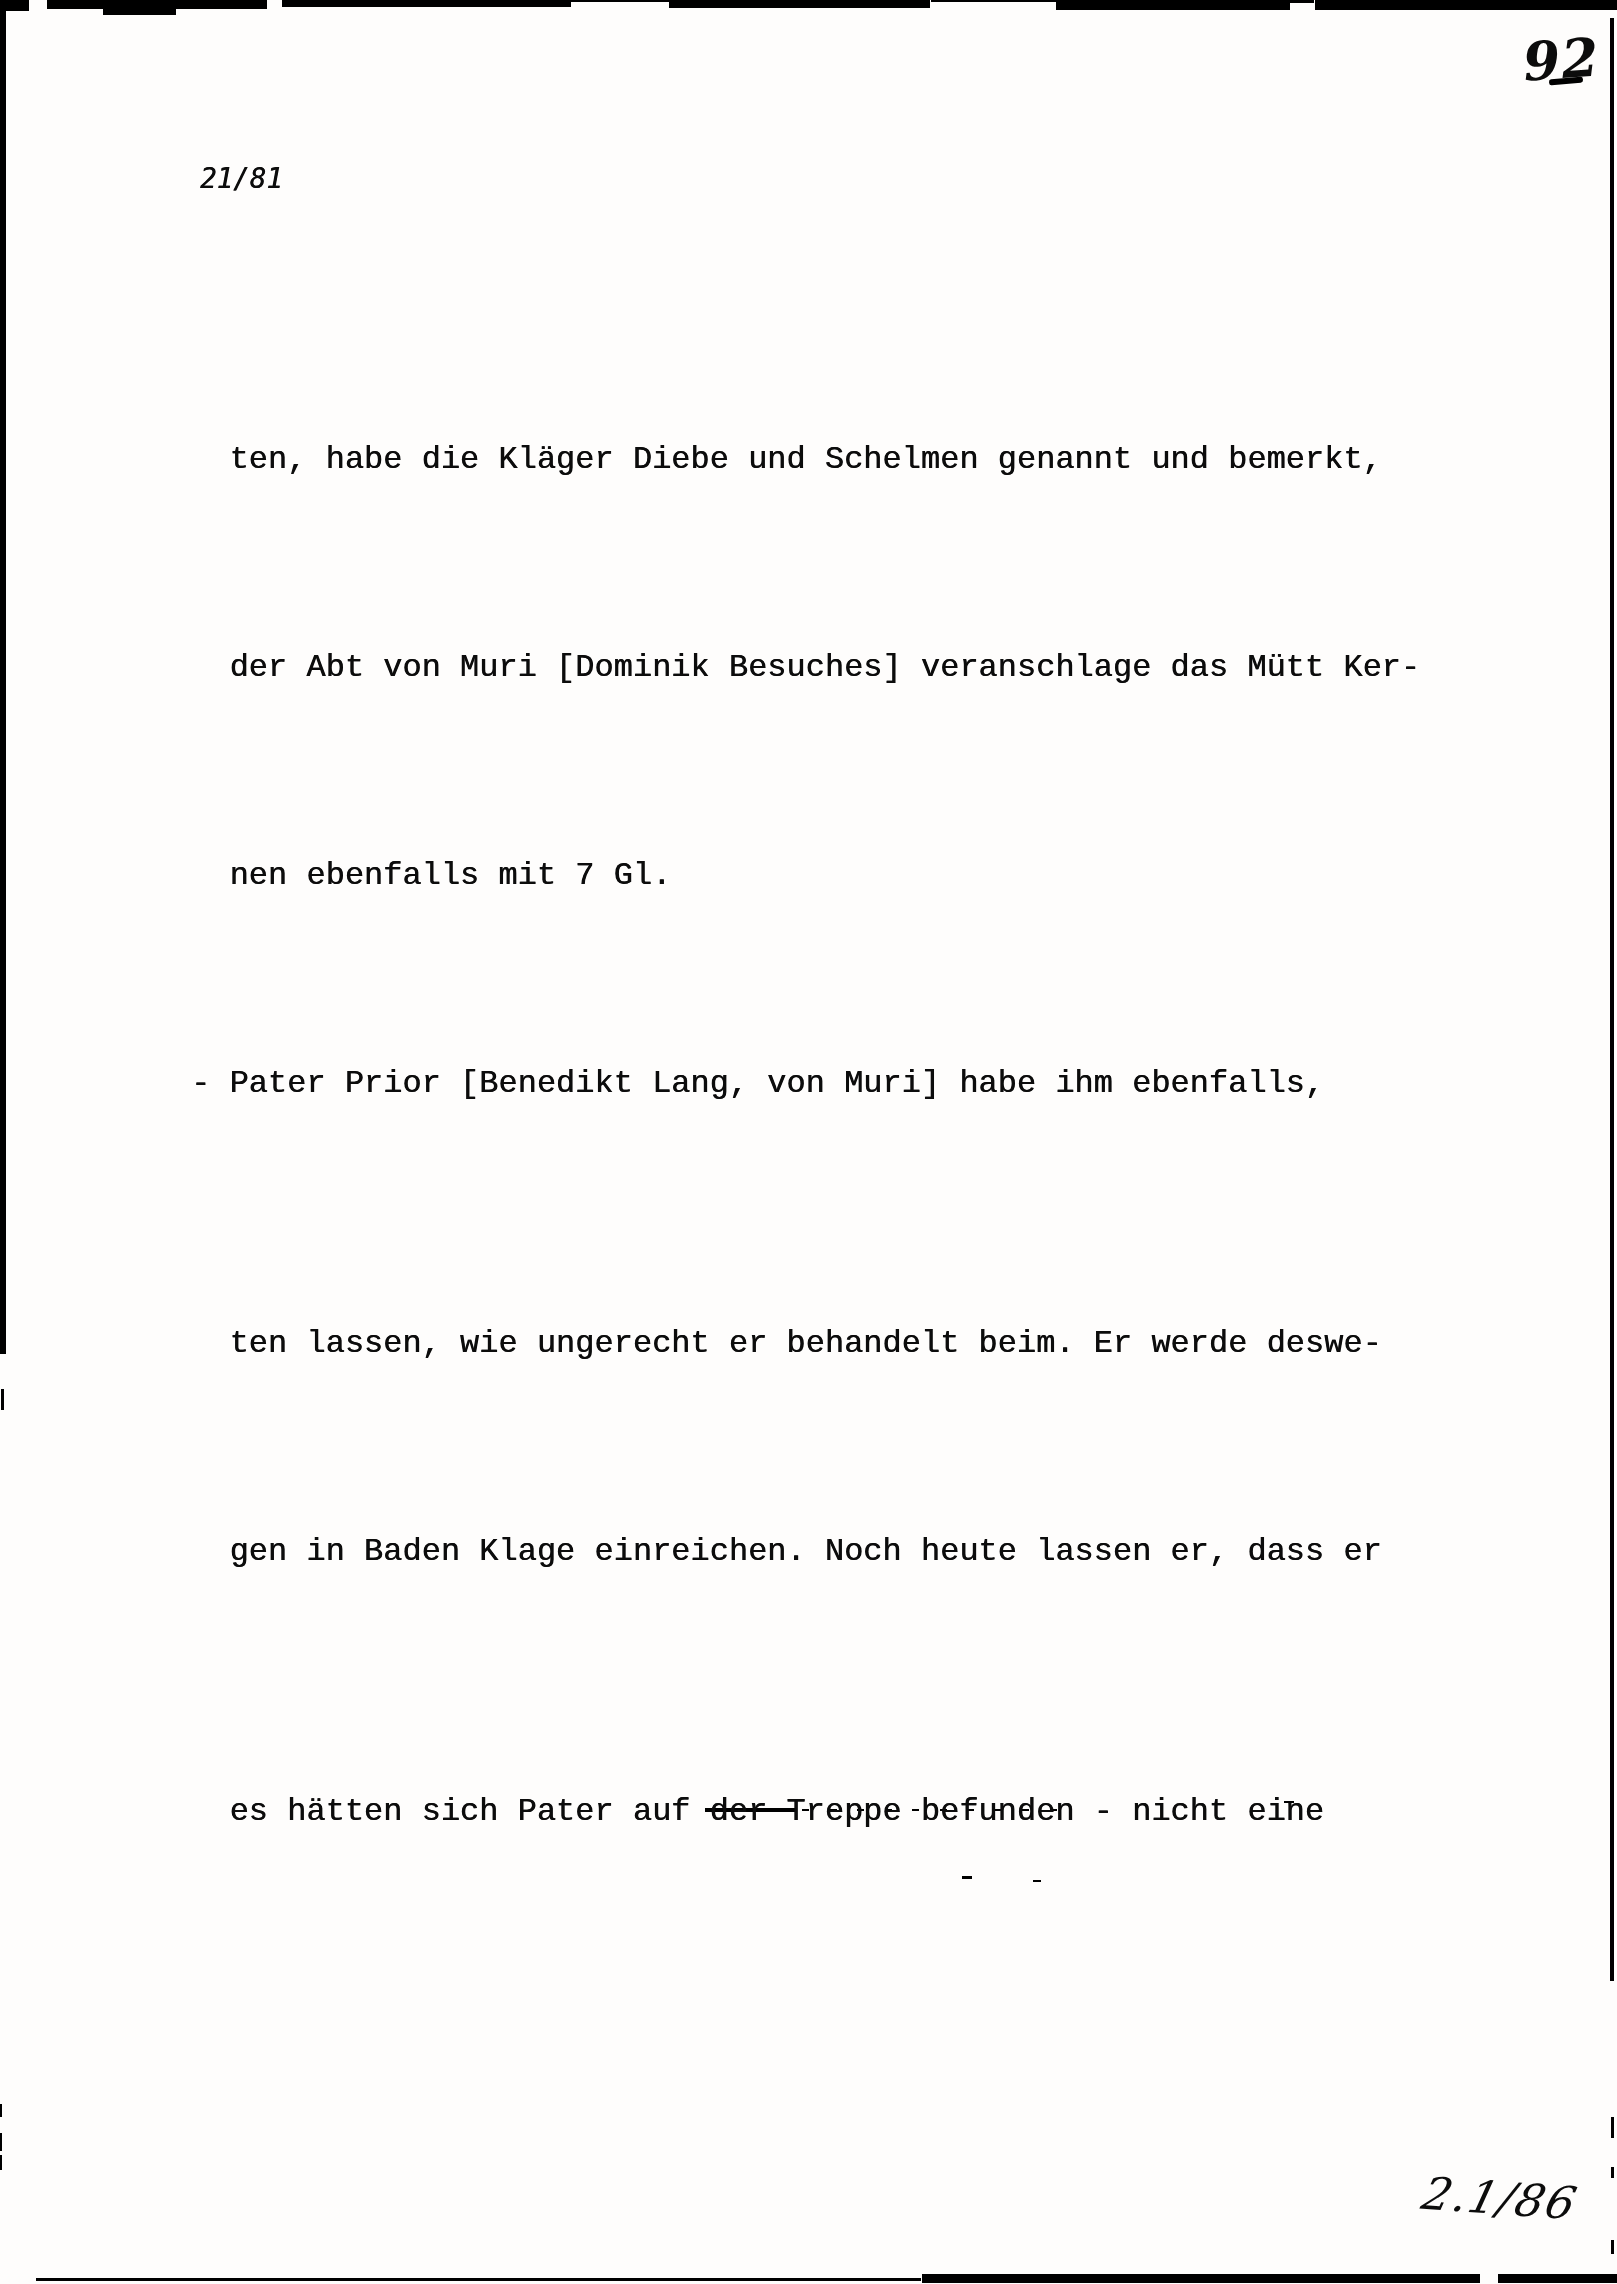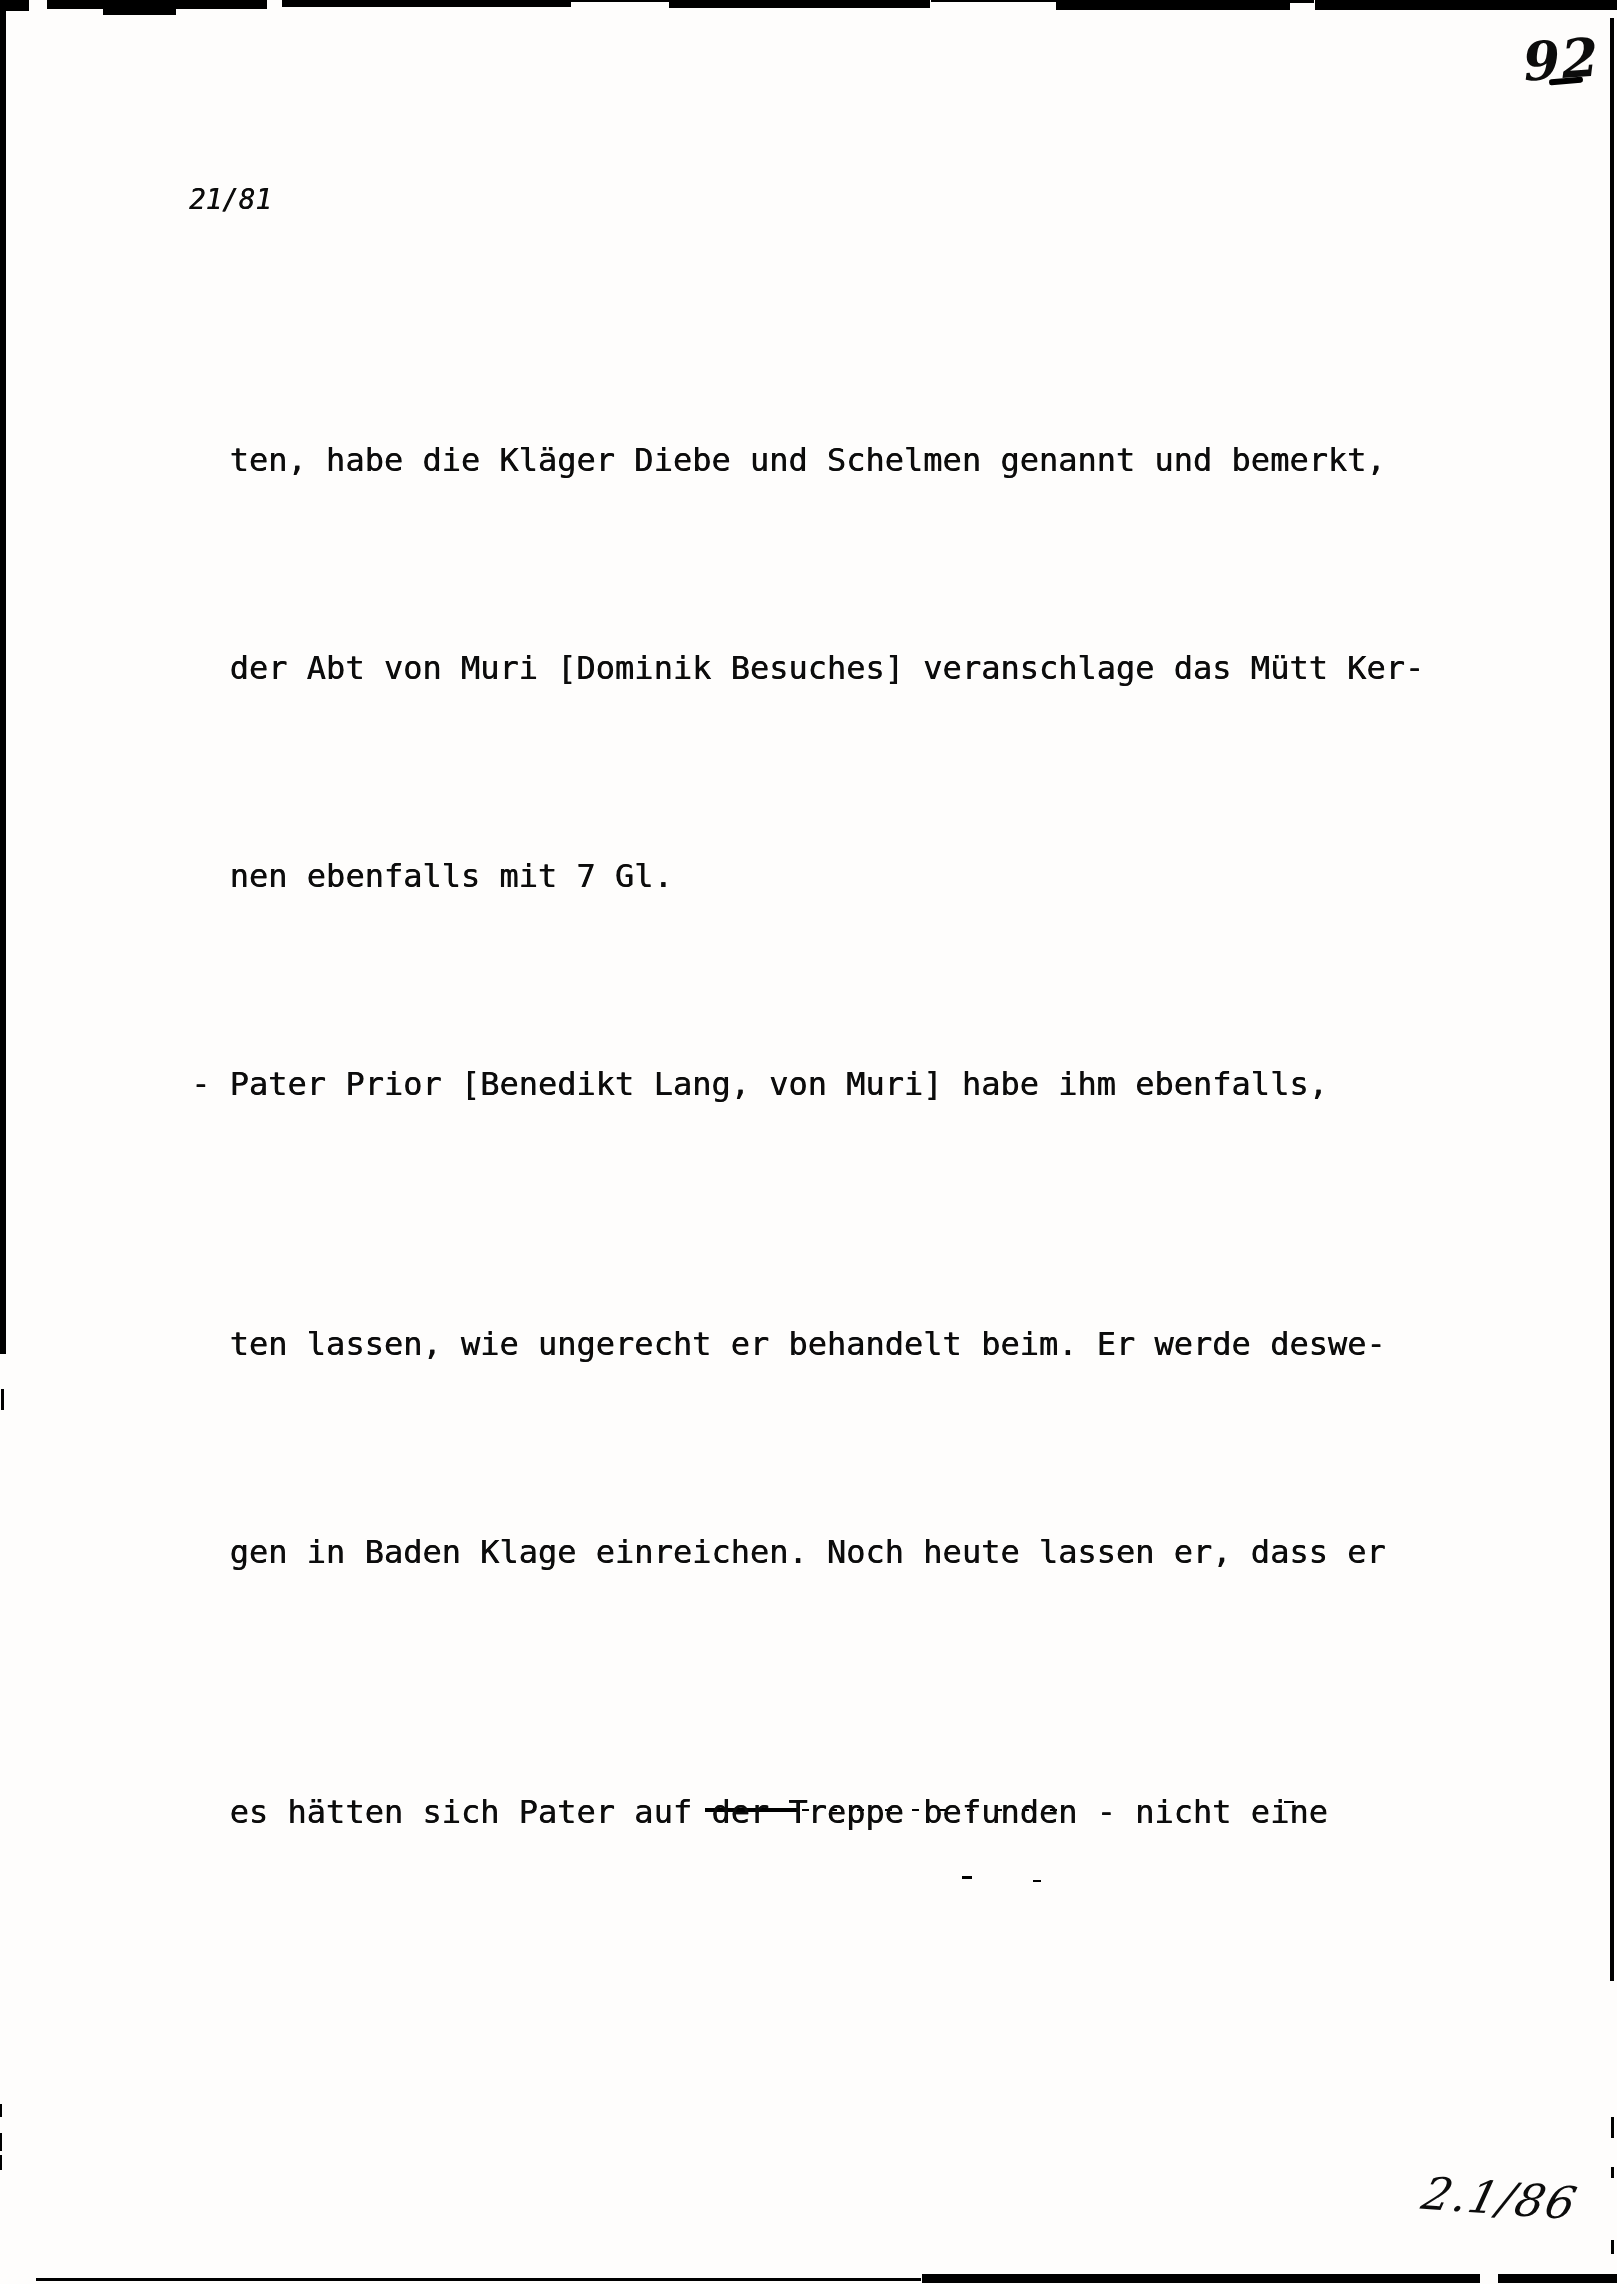--- a/index.html
+++ b/index.html
@@ -5,31 +5,30 @@
   html,body { margin:0; padding:0; background:#e8e8e8; }
   .page {
     position:relative; width:1617px; height:2284px;
     background:#fefdfc; overflow:hidden;
     font-family:"DejaVu Sans Mono", monospace; color:#0c0c0c;
   }
   .art { position:absolute; background:#000; }
   .art.white { background:#fefdfc; }
 
   .docref {
-    position:absolute; left:189px; top:162px;
+    position:absolute; left:200px; top:162px;
     font-size:27.5px; font-style:italic;
     text-shadow:0.4px 0 0 currentColor;
-    margin-top:21px;
   }
   .body-text {
     position:absolute; left:191px; top:226px;
     font-size:32px; line-height:52px; white-space:pre;
     text-shadow:0.5px 0 0 currentColor;
   }
-  .line { height:52px; }
+  .line { height:52px;font-family:Liberation Mono, monospace; }
 
   .pagenum-hw {
     position:absolute; left:1523px; top:27.5px;
     font-family:"DejaVu Serif", serif; font-style:italic; font-weight:bold;
     font-size:53px; transform:rotate(-4deg); letter-spacing:1.6px;
   }
   .pagenum-underline {
     position:absolute; left:1549px; top:78px; width:34px; height:5.7px;
     background:#000; transform:rotate(-5deg); border-radius:2.4px;
   }

